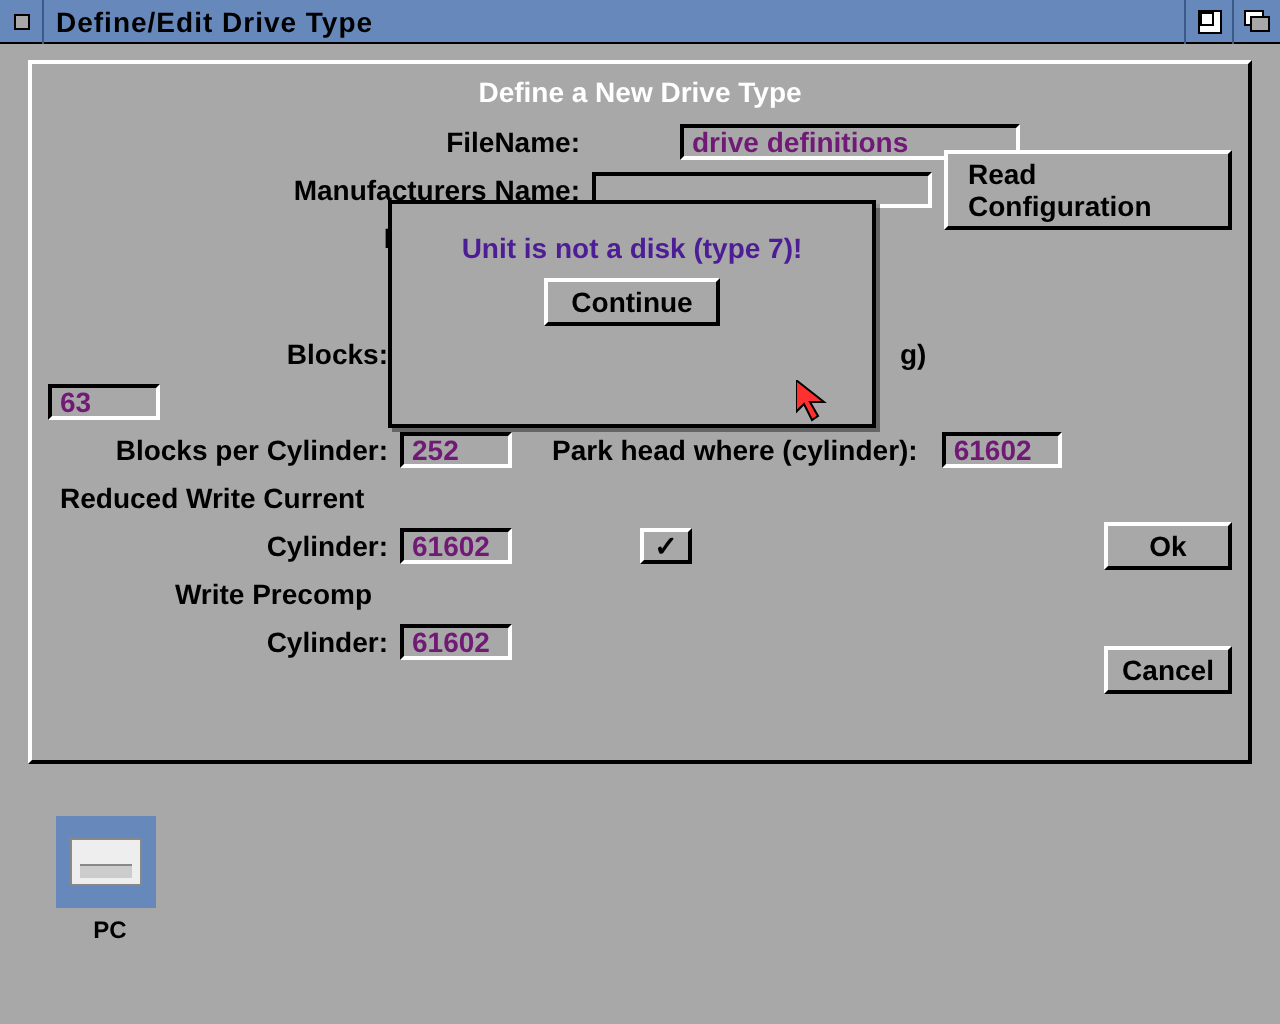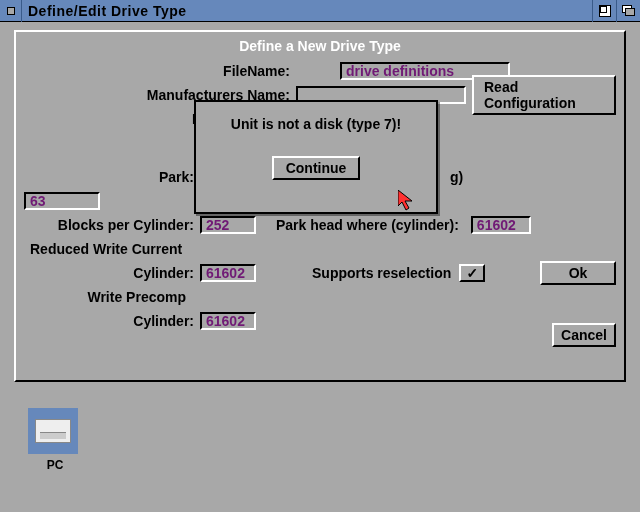--- a/index.html
+++ b/index.html
@@ -148,21 +148,21 @@
     border: 2px solid #000;
     box-shadow: 2px 2px 0 rgba(0,0,0,0.4);
     z-index: 5;
     display: flex;
     flex-direction: column;
     align-items: center;
     justify-content: flex-start;
     padding-top: 14px;
   }
   .alert-msg {
-    color:#000000; font-weight:bold; margin-bottom: 24px;
+    color:#4c1d95; font-weight:bold; margin-bottom: 7px;
   }
   .alert .btn { padding: 2px 12px; }
 
   
   .desk-icon {
     position: absolute;
     left: 28px;
     top: 408px;
     width: 54px;
     text-align: center;
@@ -237,30 +237,30 @@
     <div class="lbl" style="width:184px;">D</div>
   </div>
   <div class="row">
     <div class="lbl" style="width:220px;">Drive</div>
   </div>
 
   <div style="height:8px;"></div>
 
 
   <div class="row">
-    <div class="lbl" style="width:176px;">Park:</div>
+    <div class="lbl" style="width:176px;">Blocks:</div>
     <div class="numfield" style="width:12px;">
       <span></span>
     </div>
     <div style="width:238px;"></div>
     <div class="section-lbl">g)</div>
   </div>
 
   <div class="row">
-    <div class="numfield" style="width:76px;">
+    <div class="numfield" style="width:56px;">
       <span>63</span>
     </div>
   </div>
 
   <div class="row">
     <div class="lbl" style="width:176px;">Blocks per Cylinder:</div>
     <div class="numfield" style="width:56px;">
       <span>252</span>
     </div>
     <div style="width:20px;"></div>
@@ -274,27 +274,26 @@
   <div class="row">
     <div class="section-lbl" style="width:200px; text-align:left; padding-left:6px;">Reduced Write Current</div>
   </div>
 
   <div class="row">
     <div class="lbl" style="width:176px;">Cylinder:</div>
     <div class="numfield" style="width:56px;">
       <span>61602</span>
     </div>
     <div style="width:56px;"></div>
-    <div class="section-lbl">Supports reselection</div>
     <div style="width:8px;"></div>
     <div class="chk">
       <span>✓</span>
     </div>
     <div style="flex:1;"></div>
-    <div class="btn" style="width:76px;">
+    <div class="btn" style="width:64px;">
       <span>Ok</span>
     </div>
   </div>
 
   <div class="row">
     <div class="section-lbl" style="width:200px; text-align:right; padding-right:8px; margin-left:-30px;">Write Precomp</div>
   </div>
 
   <div class="row">
     <div class="lbl" style="width:176px;">Cylinder:</div>

